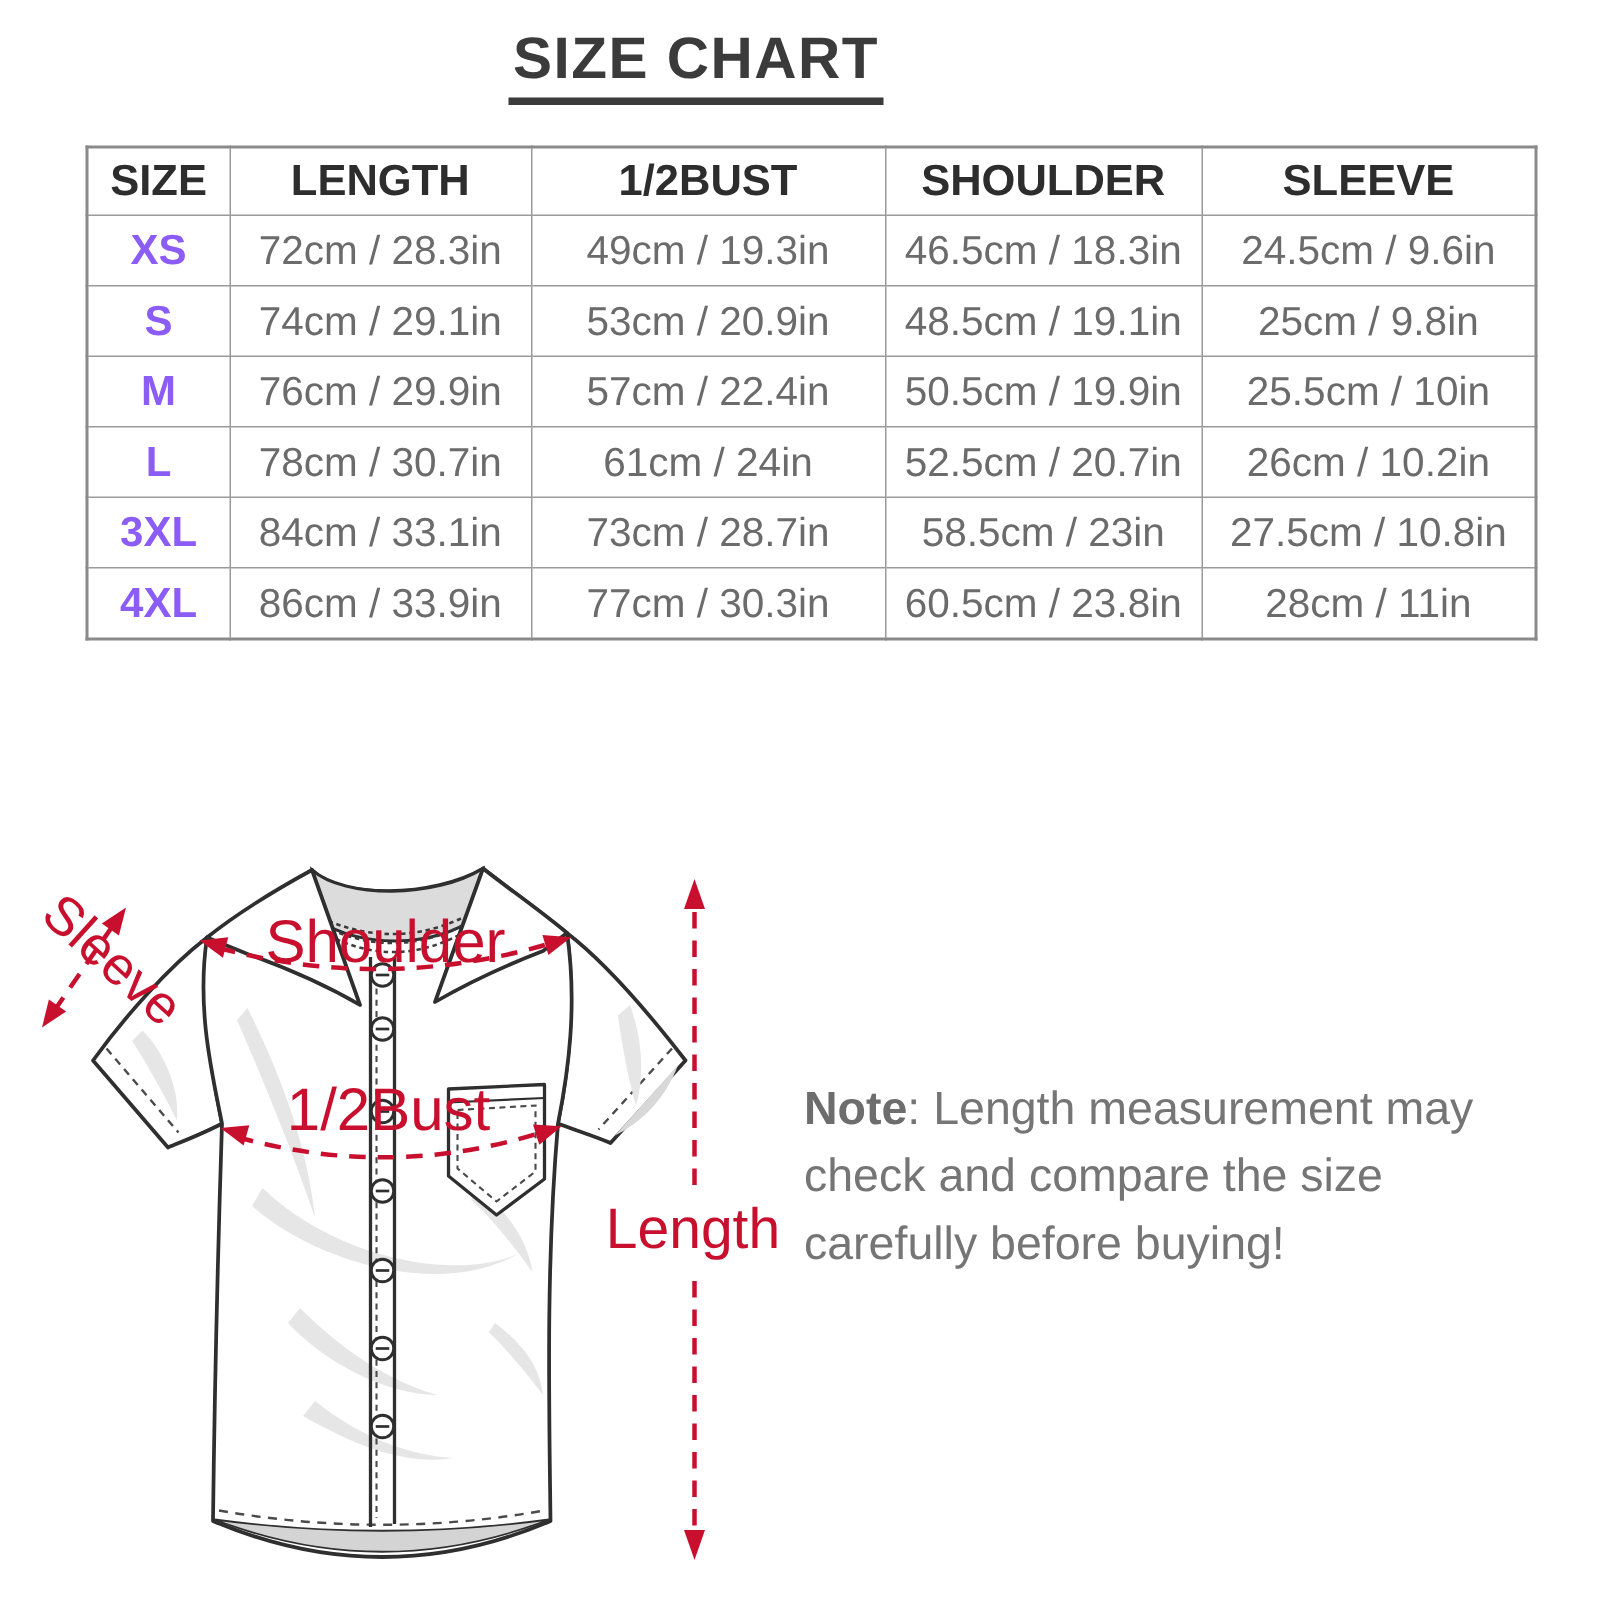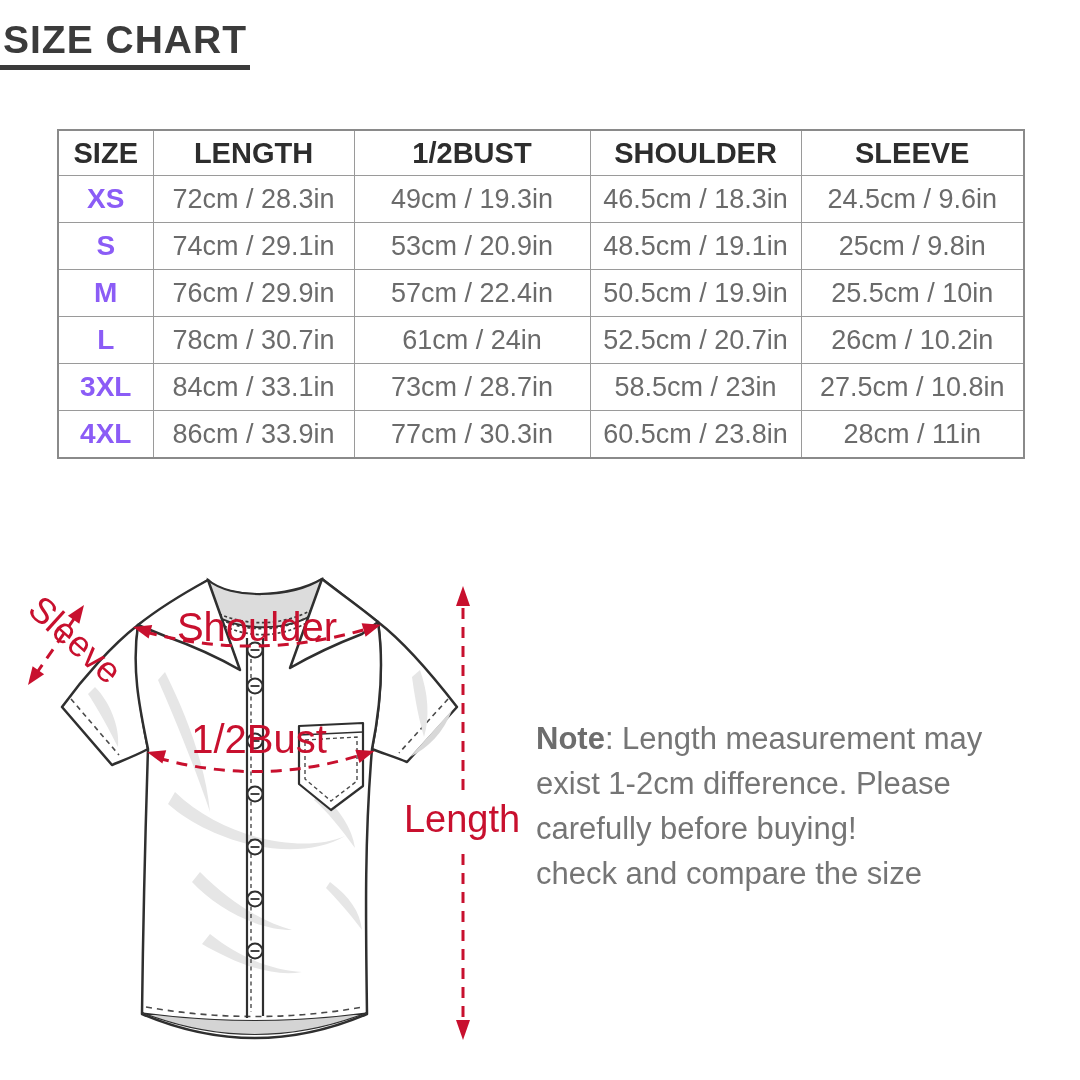--- a/index.html
+++ b/index.html
@@ -1,32 +1,31 @@
 <!DOCTYPE html>
 <html><head>
 <meta charset="utf-8">
 <style>
   html,body{margin:0;padding:0;}
   body{
     width:1080px;height:1080px;background:#ffffff;position:relative;overflow:hidden;
     font-family:"Liberation Sans","DejaVu Sans",sans-serif;
   }
   
-  .title-wrap{position:absolute;top:0;left:0;width:856px;text-align:left;}
+  .title-wrap{position:absolute;top:0;left:0;width:856px;text-align:center;padding-left:36px;}
   .title{
     display:inline-block;margin:20px 0 0 0;padding:0 3px 4px 3px;
     font-size:39px;font-weight:bold;color:#3b3b3b;letter-spacing:1px;line-height:1.05;
     border-bottom:5px solid #3b3b3b;
   }
   
   .size-table{
     position:absolute;left:57px;top:97px;width:966px;
     border-collapse:collapse;table-layout:fixed;
     border:2px solid #8a8a8a;
-    margin-top:32px;
   }
   .size-table th,.size-table td{
     border:1px solid #9a9a9a;text-align:center;vertical-align:middle;padding:0;
     overflow:hidden;white-space:nowrap;
   }
   .size-table th{height:44px;font-size:29px;font-weight:bold;color:#2d2d2d;}
   .size-table td{height:46px;font-size:27px;font-weight:normal;color:#6b6b6b;}
   .size-table td.size-cell{font-size:28px;font-weight:bold;color:#8b5cf6;}
   
   .shirt-svg{position:absolute;left:0;top:552px;width:540px;height:528px;}
@@ -212,16 +211,15 @@
 
     <text x="26" y="60" transform="rotate(42 26 60)" font-size="36" fill="#c8102e">Sleeve</text>
     <text x="257" y="89" text-anchor="middle" font-size="40" fill="#c8102e">Shoulder</text>
     <text x="259" y="201" text-anchor="middle" font-size="40" fill="#c8102e">1/2Bust</text>
     <text x="462" y="280" text-anchor="middle" font-size="38" fill="#c8102e">Length</text>
   </g>
 </svg>
 
 <div class="note">
   <div class="note-line"><b>Note</b><span>: Length measurement may</span></div>
-  <div class="note-line">exist 1-2cm difference. Please</div>
+  <div class="note-line">check and compare the size</div>
   <div class="note-line">carefully before buying!</div>
-  <div class="note-line">check and compare the size</div>
 </div>
 
 </body></html>

